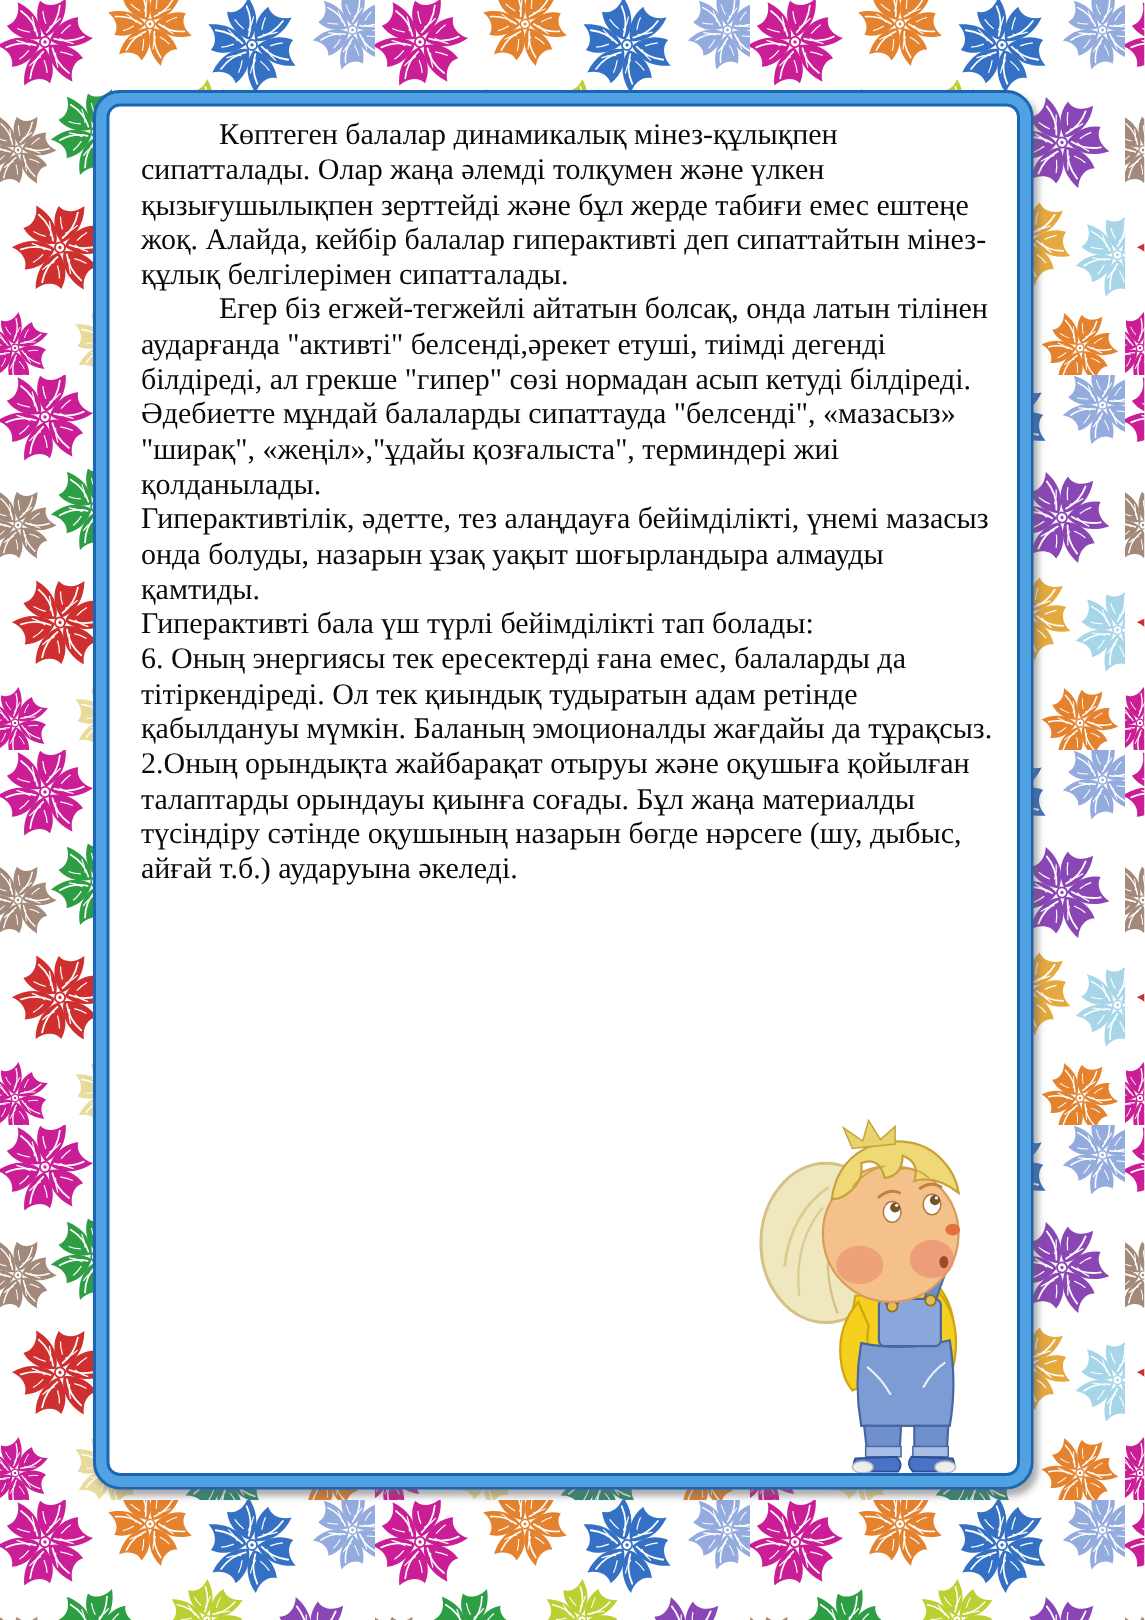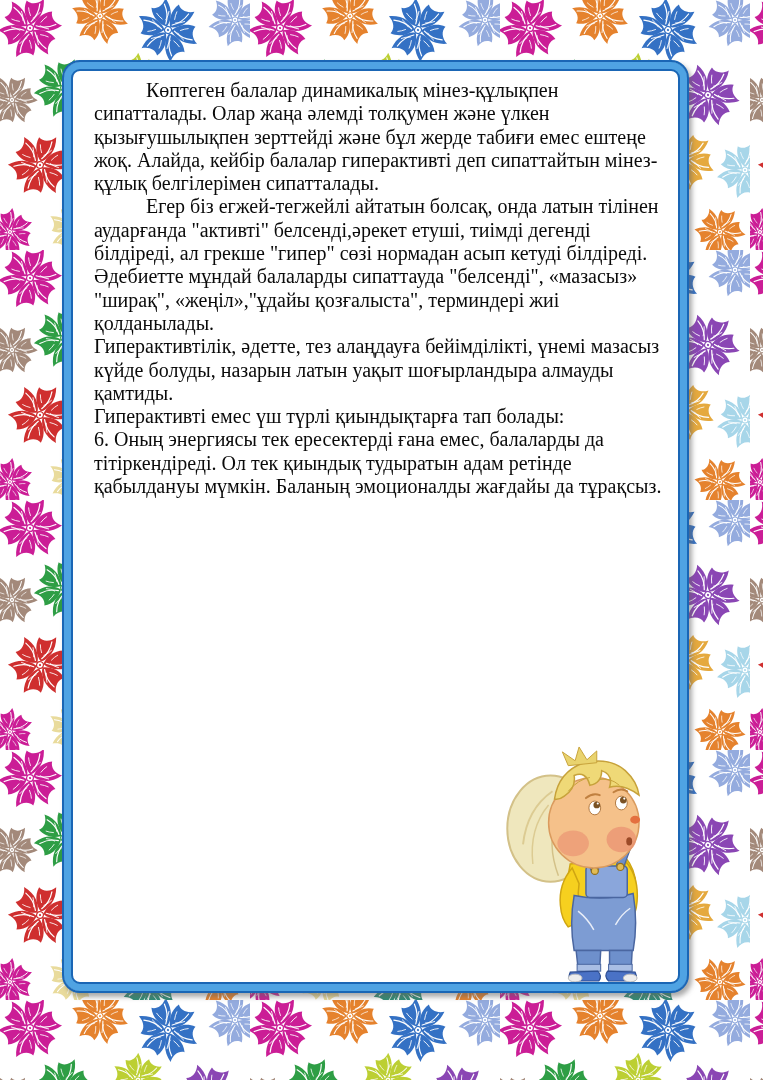--- a/index.html
+++ b/index.html
@@ -83,23 +83,24 @@
       </pattern>
     </defs>
     <rect x="0" y="0" width="763" height="1080" fill="url(#floral)"></rect>
   </svg>
 
   <div class="panel">
 
     <div class="doc-text">
       <p class="indent">Көптеген балалар динамикалық мінез-құлықпен сипатталады. Олар жаңа әлемді толқумен және үлкен қызығушылықпен зерттейді және бұл жерде табиғи емес ештеңе жоқ. Алайда, кейбір балалар гиперактивті деп сипаттайтын мінез-құлық белгілерімен сипатталады.</p>
       <p class="indent">Егер біз егжей-тегжейлі айтатын болсақ, онда латын тілінен аударғанда "активті" белсенді,әрекет етуші, тиімді дегенді білдіреді, ал грекше "гипер" сөзі нормадан асып кетуді білдіреді. Әдебиетте мұндай балаларды сипаттауда "белсенді", «мазасыз» "ширақ", «жеңіл»,"ұдайы қозғалыста", терминдері жиі қолданылады.</p>
-      <p>Гиперактивтілік, әдетте, тез алаңдауға бейімділікті, үнемі мазасыз күйде болуды, назарын латын уақыт шоғырландыра алмауды қамтиды.</p>
-      <p>Гиперактивті емес үш түрлі қиындықтарға тап болады:</p>
+      <p>Гиперактивтілік, әдетте, тез алаңдауға бейімділікті, үнемі мазасыз онда болуды, назарын ұзақ уақыт шоғырландыра алмауды қамтиды.</p>
+      <p>Гиперактивті бала үш түрлі бейімділікті тап болады:</p>
       <p>6. Оның энергиясы тек ересектерді ғана емес, балаларды да тітіркендіреді. Ол тек қиындық тудыратын адам ретінде қабылдануы мүмкін. Баланың эмоционалды жағдайы да тұрақсыз.</p>
+      <p>2.Оның орындықта жайбарақат отыруы және оқушыға қойылған талаптарды орындауы қиынға соғады. Бұл жаңа материалды түсіндіру сәтінде оқушының назарын бөгде нәрсеге (шу, дыбыс, айғай т.б.) аударуына әкеледі.</p>
     </div>
 
     <svg class="boy" viewBox="0 0 170 240" xmlns="http://www.w3.org/2000/svg">
 
       <g>
         <ellipse cx="52" cy="84" rx="44" ry="54" fill="#EFE7BD" stroke="#D3C188" stroke-width="2"></ellipse>
         <path d="M24,100 Q28,64 54,46" stroke="#DCCB92" stroke-width="2" fill="none"></path>
         <path d="M34,120 Q30,84 50,60" stroke="#DCCB92" stroke-width="1.5" fill="none"></path>
         <path d="M60,132 Q48,100 58,72" stroke="#D3C188" stroke-width="1.5" fill="none"></path>
       </g>

